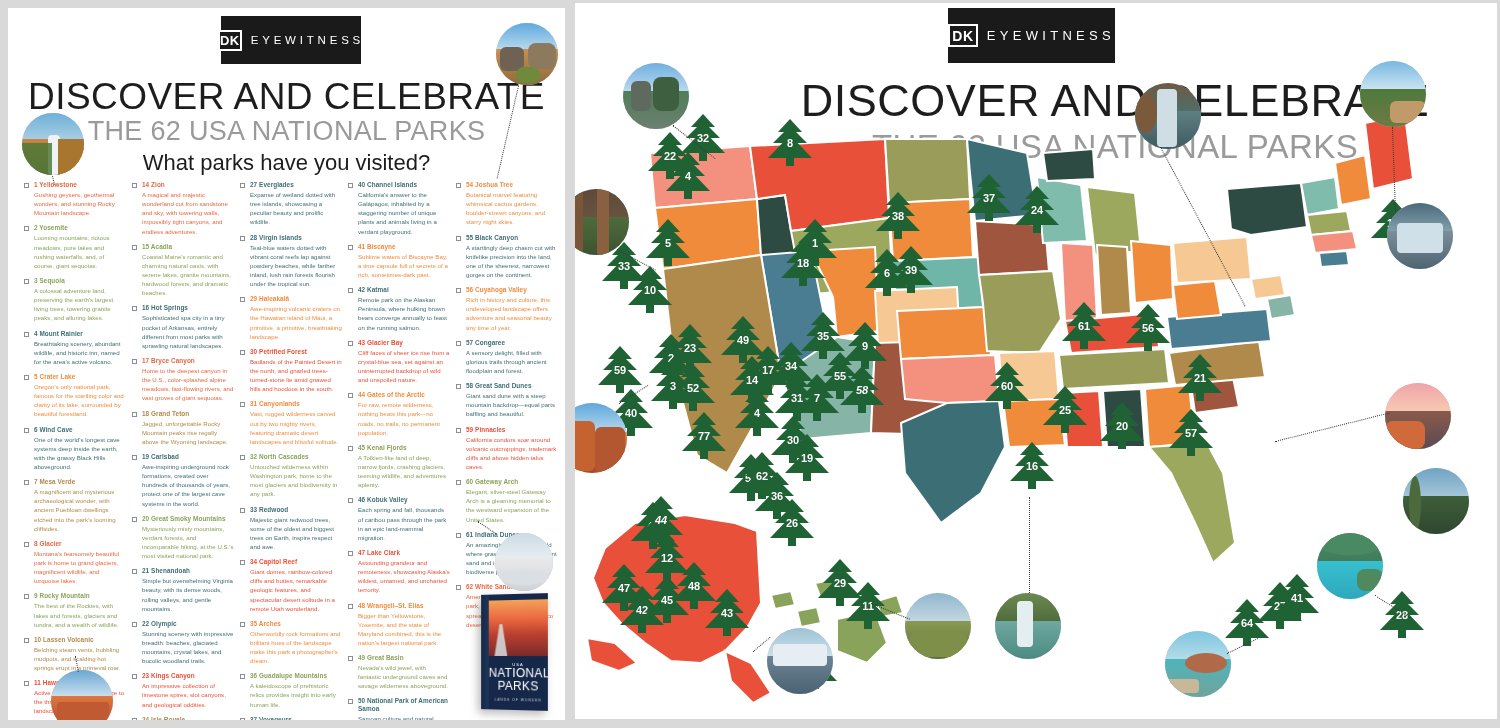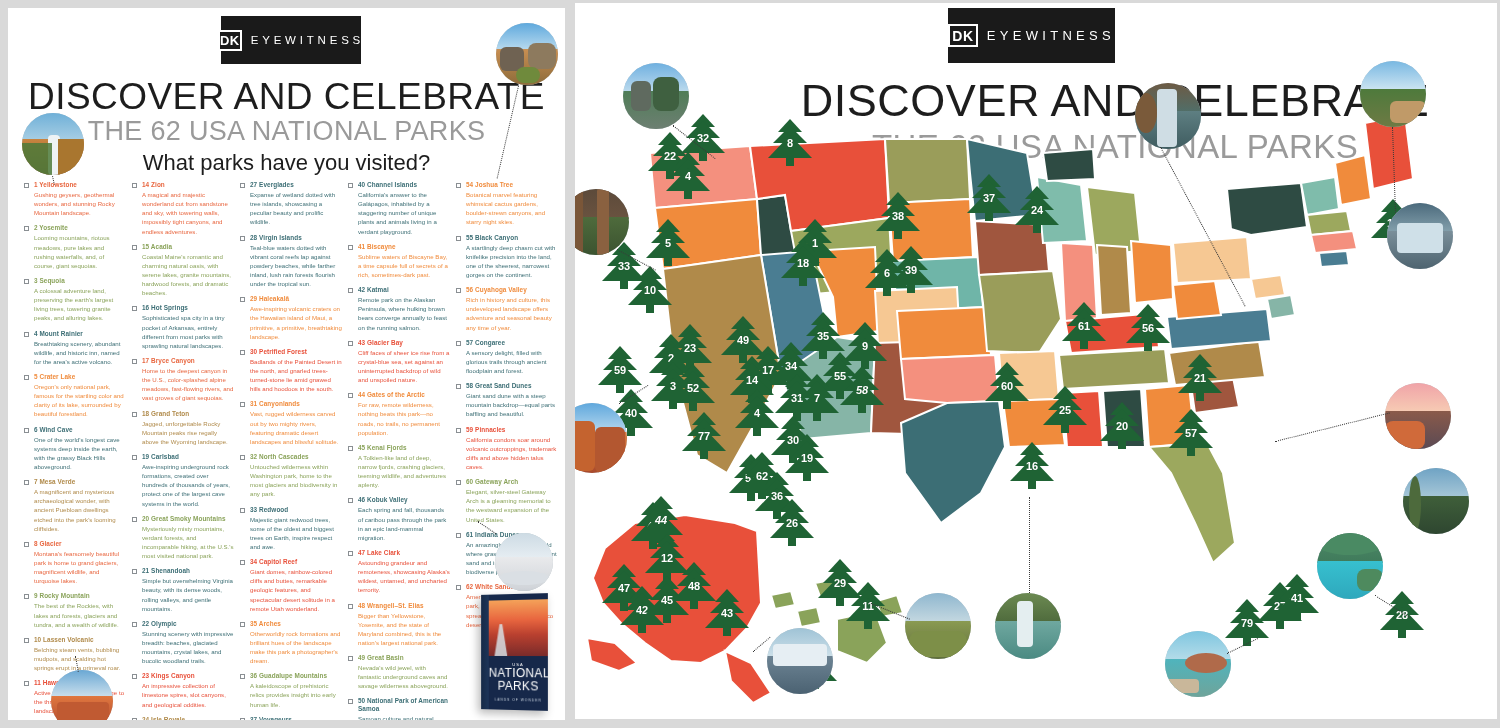--- a/index.html
+++ b/index.html
@@ -1179,21 +1179,21 @@
             </svg>
             <span class="tnum">50</span>
           </div>
           <div class="tree" style="left: 650px; top: 595px;">
             <svg viewBox="0 0 44 48">
               <polygon points="22,1 34,14 10,14" fill="#1f6334"></polygon>
               <polygon points="22,8 39,25 5,25" fill="#1f6334"></polygon>
               <polygon points="22,17 44,40 0,40" fill="#1f6334"></polygon>
               <rect x="18" y="38" width="8" height="10" fill="#1f6334"></rect>
             </svg>
-            <span class="tnum">79</span>
+            <span class="tnum">64</span>
           </div>
           <div class="tree" style="left: 683px; top: 578px;">
             <svg viewBox="0 0 44 48">
               <polygon points="22,1 34,14 10,14" fill="#1f6334"></polygon>
               <polygon points="22,8 39,25 5,25" fill="#1f6334"></polygon>
               <polygon points="22,17 44,40 0,40" fill="#1f6334"></polygon>
               <rect x="18" y="38" width="8" height="10" fill="#1f6334"></rect>
             </svg>
             <span class="tnum">27</span>
           </div>

